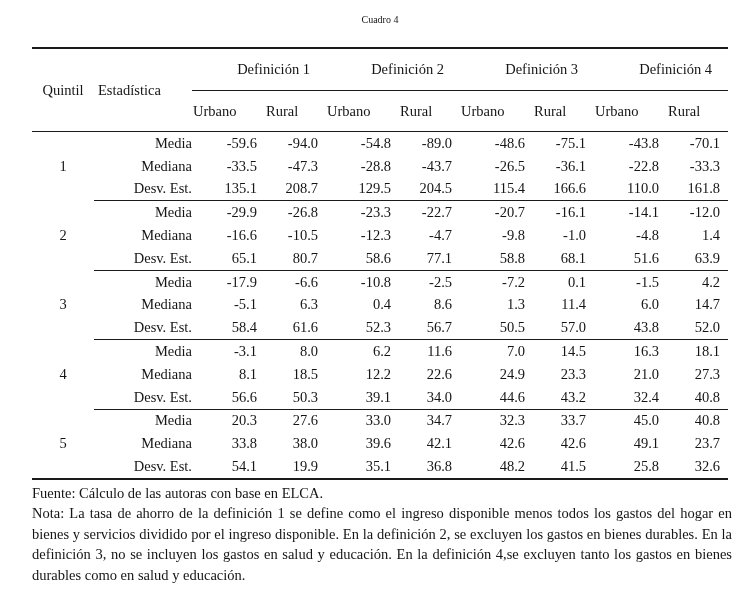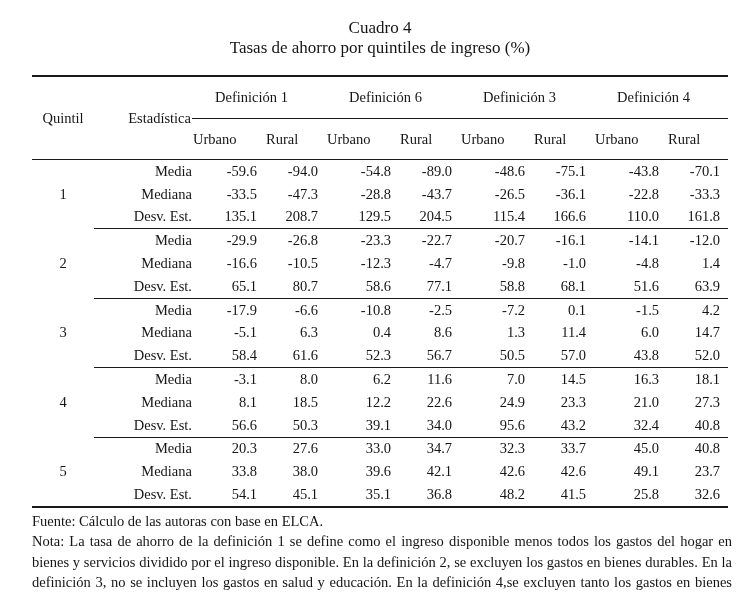--- a/index.html
+++ b/index.html
@@ -5,41 +5,41 @@
   html, body {
     margin: 0; padding: 0;
     width: 740px; height: 595px;
     background: #ffffff;
     color: #151515;
     font-family: "Liberation Serif", "DejaVu Serif", serif;
     overflow: hidden;
   }
   .page { padding: 10px 0 0 32px; width: 696px; }
 
-  .title-block { width: 696px; text-align: center; font-size: 17px; line-height: 20px; margin-top: 8px; }
+  .title-block { width: 696px; text-align: center; font-size: 10px; line-height: 20px; }
   .title-block div { white-space: nowrap; }
 
   table.savings {
     border-collapse: collapse;
     table-layout: fixed;
     width: 696px;
     margin-top: 17px;
     border-top: 2px solid #1a1a1a;
     border-bottom: 2px solid #1a1a1a;
     font-size: 14.5px;
   }
   col.c-quintil { width: 62px; }
   col.c-stat    { width: 98px; }
   col.c-urbano  { width: 73px; }
   col.c-rural   { width: 61px; }
 
   thead th { font-weight: normal; vertical-align: middle; }
   th.h-quintil { text-align: center; border-bottom: 1.5px solid #1a1a1a; font-family: Liberation Serif, serif; }
-  th.h-stat    { text-align: right; padding-left: 4px; border-bottom: 1.5px solid #1a1a1a; margin-top: 31px; }
-  th.h-def     { height: 39px; text-align: center; padding-right: 16px;
+  th.h-stat    { text-align: left; padding-left: 4px; border-bottom: 1.5px solid #1a1a1a; margin-top: 31px; }
+  th.h-def     { height: 39px; text-align: right; padding-right: 16px;
                  border-bottom: 1.5px solid #1a1a1a; }
   th.h-sub     { height: 38px; text-align: left; padding-right: 16px;
                  border-bottom: 1.5px solid #1a1a1a; }
 
   tbody td { height: 22.8px; padding: 0; }
   td.quintil-cell { text-align: center; vertical-align: middle; }
   td.stat-label   { text-align: right; padding-left: 4px; }
   td.num          { text-align: right; padding-right: 8px; }
   tr.group-start td.stat-label,
   tr.group-start td.num { border-top: 1.5px solid #1a1a1a; }
@@ -48,42 +48,41 @@
   .footer .fuente { text-align: left; }
   .footer .nota   { text-align: justify; text-align-last: left; }
 </style>
 </head>
 <body>
 
 <div class="page">
 
   <div class="title-block">
     <div>Cuadro 4</div>
-    <div>Tasas de ahorro por quintiles de ingreso (%)</div>
   </div>
 
   <table class="savings">
     <colgroup>
       <col class="c-quintil">
         <col class="c-stat">
       <col class="c-urbano">
         <col class="c-rural">
       <col class="c-urbano">
         <col class="c-rural">
       <col class="c-urbano">
         <col class="c-rural">
       <col class="c-urbano">
         <col class="c-rural">
     </colgroup>
     <thead>
       <tr>
         <th class="h-quintil" rowspan="2">Quintil</th>
         <th class="h-stat" rowspan="2">Estadística</th>
         <th class="h-def" colspan="2">Definición 1</th>
-        <th class="h-def" colspan="2">Definición 6</th>
+        <th class="h-def" colspan="2">Definición 2</th>
         <th class="h-def" colspan="2">Definición 3</th>
         <th class="h-def" colspan="2">Definición 4</th>
       </tr>
       <tr>
         <th class="h-sub">Urbano</th>
         <th class="h-sub">Rural</th>
         <th class="h-sub">Urbano</th>
         <th class="h-sub">Rural</th>
         <th class="h-sub">Urbano</th>
         <th class="h-sub">Rural</th>
@@ -216,21 +215,21 @@
           <td class="num">23.3</td>
           <td class="num">21.0</td>
           <td class="num">27.3</td>
         </tr>
         <tr>
           <td class="stat-label">Desv. Est.</td>
           <td class="num">56.6</td>
           <td class="num">50.3</td>
           <td class="num">39.1</td>
           <td class="num">34.0</td>
-          <td class="num">95.6</td>
+          <td class="num">44.6</td>
           <td class="num">43.2</td>
           <td class="num">32.4</td>
           <td class="num">40.8</td>
         </tr>
         <tr class="group-start">
           <td rowspan="3" class="quintil-cell">5</td>
           <td class="stat-label">Media</td>
           <td class="num">20.3</td>
           <td class="num">27.6</td>
           <td class="num">33.0</td>
@@ -247,21 +246,21 @@
           <td class="num">39.6</td>
           <td class="num">42.1</td>
           <td class="num">42.6</td>
           <td class="num">42.6</td>
           <td class="num">49.1</td>
           <td class="num">23.7</td>
         </tr>
         <tr>
           <td class="stat-label">Desv. Est.</td>
           <td class="num">54.1</td>
-          <td class="num">45.1</td>
+          <td class="num">19.9</td>
           <td class="num">35.1</td>
           <td class="num">36.8</td>
           <td class="num">48.2</td>
           <td class="num">41.5</td>
           <td class="num">25.8</td>
           <td class="num">32.6</td>
         </tr>
       </tbody>
   </table>
 

